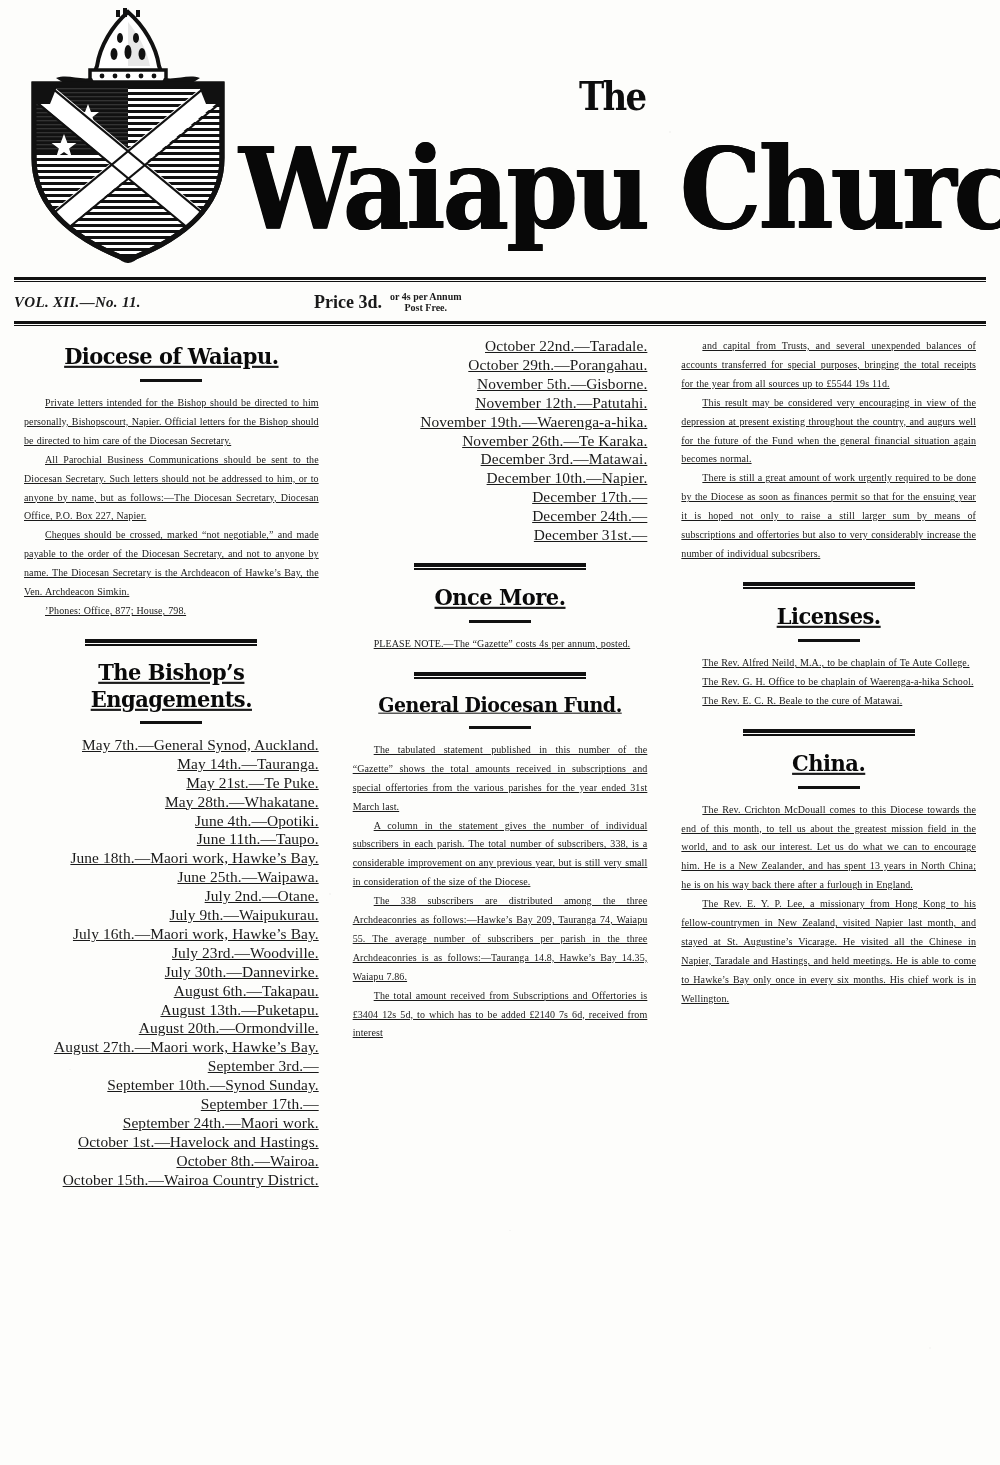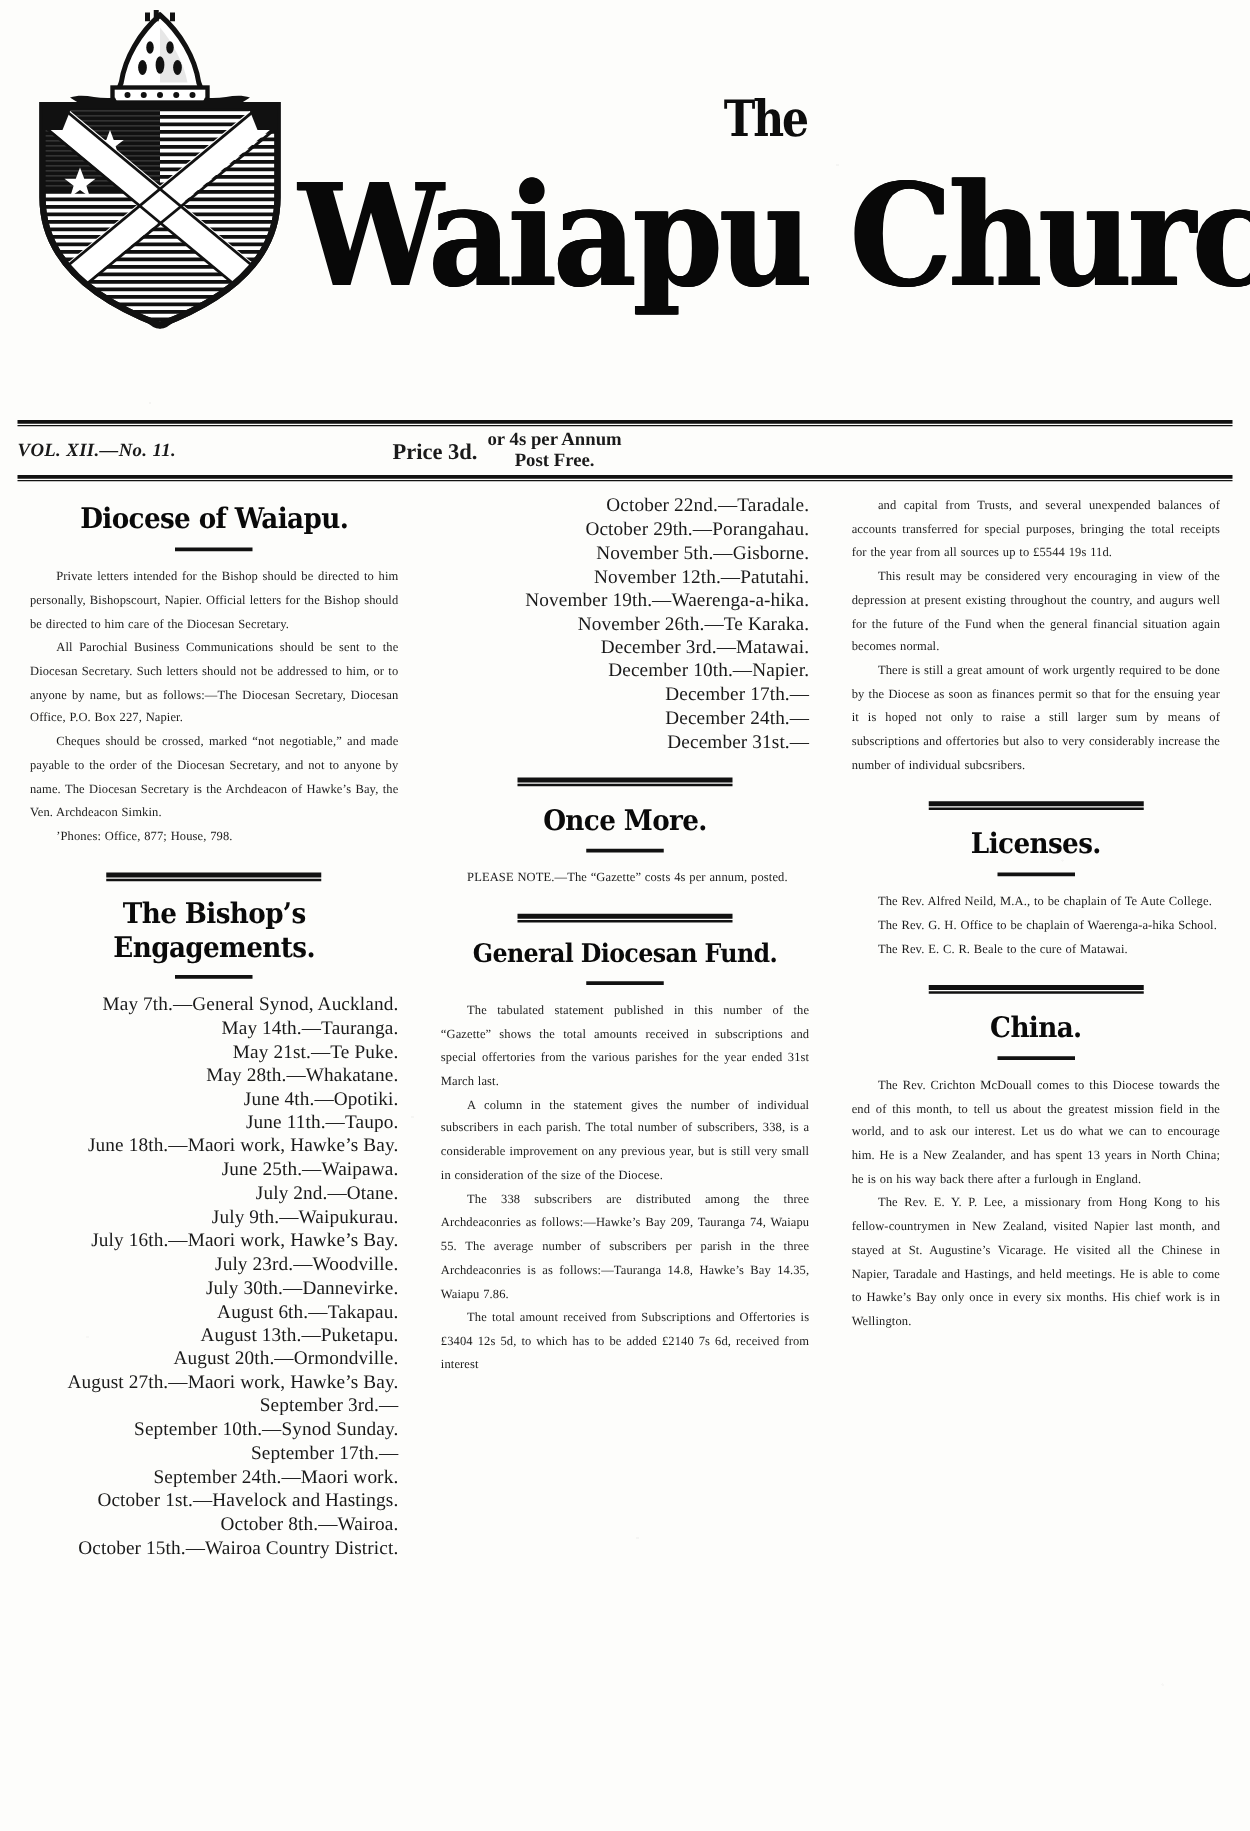--- a/index.html
+++ b/index.html
@@ -29,21 +29,21 @@
       radial-gradient(circle at 85% 47%, rgba(0,0,0,0.028) 0 1px, transparent 1px),
       radial-gradient(circle at 51% 84%, rgba(0,0,0,0.03) 0 1px, transparent 1px),
       radial-gradient(circle at 7% 73%, rgba(0,0,0,0.025) 0 1px, transparent 1px),
       radial-gradient(circle at 93% 92%, rgba(0,0,0,0.025) 0 1px, transparent 1px),
       #fdfdfb;
   }
 
   
   .masthead {
     position: relative;
-    height: 336px;
+    height: 277px;
     text-decoration: underline;
   }
   .crest {
     position: absolute;
     left: 14px;
     top: 8px;
     width: 200px;
     height: 258px;
   }
   .the-word {
@@ -117,35 +117,36 @@
     display: flex;
     align-items: center;
     gap: 8px;
     padding-right: 6px;
   }
   .price-main {
     font-size: 18px;
     font-weight: 700;
   }
   .price-sub {
-    font-size: 15px;
+    font-size: 10px;
     font-weight: 700;
     line-height: 1.15;
     text-align: center;
   }
 
   
   .columns {
     display: flex;
     margin-top: 10px;
     height: 1110px;
   }
   .col {
     width: 310px;
     padding: 0 10px;
+    text-decoration: underline;
   }
   .col + .col { margin-left: 14px; }
 
   .sec-head {
     text-align: center;
     font-family: "DejaVu Serif", serif;
     font-weight: 700;
     font-size: 21px;
     letter-spacing: -0.5px;
     margin: 6px 0 0 0;

